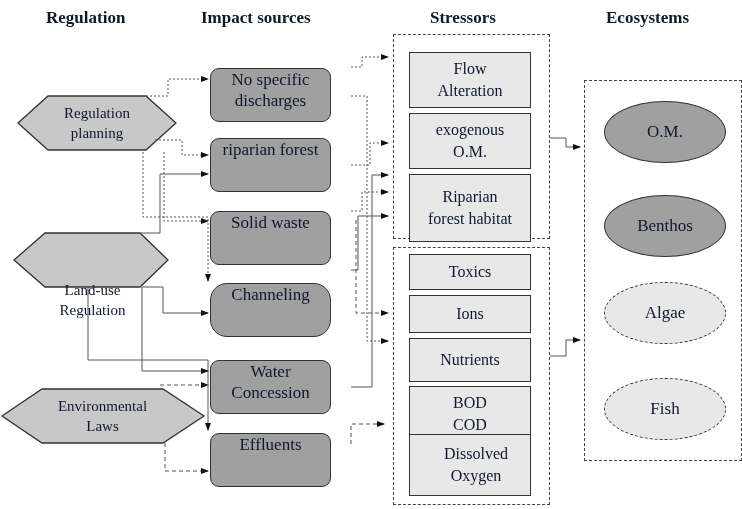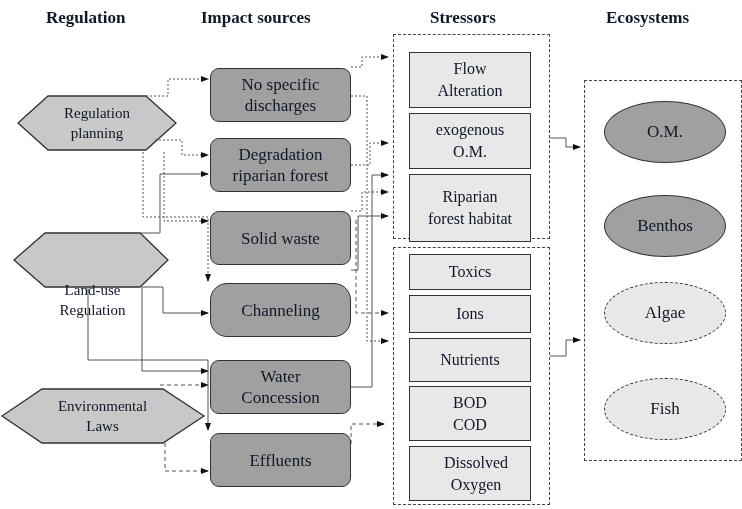--- a/index.html
+++ b/index.html
@@ -1,20 +1,20 @@
 <!DOCTYPE html>
 <html><head>
 <meta charset="utf-8">
 <style>
   html, body { margin: 0; padding: 0; background: #ffffff; }
   #root { position: relative; width: 742px; height: 509px; overflow: hidden; background: #fff;
           font-family: "Liberation Serif", "DejaVu Serif", serif; color: #0f172a; }
   .heading { position: absolute; top: 8px; font-weight: bold; font-size: 17px; text-align: center; white-space: nowrap; }
-  .impact { position: absolute; left: 210px; width: 141px; height: 54px; background: #a0a0a0; border: 1.5px solid #333;
-            border-radius: 9px; box-sizing: border-box; display: flex; align-items: center; justify-content: center;
+  .impact { position: absolute; left: 210px; width: 121px; height: 54px; background: #a0a0a0; border: 1.5px solid #333;
+            border-radius: 9px; box-sizing: border-box; display: flex; align-items: flex-start; justify-content: center;
             text-align: center; font-size: 17px; line-height: 21px; }
   .stress { position: absolute; left: 409px; width: 122px; background: #e8e8e8; border: 1.5px solid #333; box-sizing: border-box;
             display: flex; align-items: center; justify-content: center; text-align: center; font-size: 16px; line-height: 22px; }
   .group { position: absolute; border: 1px dashed #444; box-sizing: border-box; }
   .hex-label { position: absolute; display: flex; align-items: center; justify-content: center; text-align: center;
                font-size: 15px; line-height: 20px; }
   .eco { position: absolute; left: 604px; width: 122px; height: 62px; border-radius: 50%; box-sizing: border-box;
          display: flex; align-items: center; justify-content: center; font-size: 17px; }
   .eco.solid { background: #a0a0a0; border: 1.5px solid #333; }
   .eco.dashed { background: #e8e8e8; border: 1.2px dashed #333; }
@@ -97,21 +97,20 @@
   </div>
 
   <div class="impact" style="top:68px;">
     <div>
         <div>No specific</div>
         <div>discharges</div>
       </div>
   </div>
   <div class="impact" style="top:138px;">
     <div>
-        <div>Degradation</div>
         <div>riparian forest</div>
       </div>
   </div>
   <div class="impact" style="top:211px;">
     <div>Solid waste</div>
   </div>
   <div class="impact" style="top:283px;border-radius:17px;">
     <div>Channeling</div>
   </div>
   <div class="impact" style="top:360px;">
@@ -153,21 +152,21 @@
   </div>
   <div class="stress" style="top:338px;height:44px;">
     <div>Nutrients</div>
   </div>
   <div class="stress" style="top:386px;height:55px;">
     <div>
         <div>BOD</div>
         <div>COD</div>
       </div>
   </div>
-  <div class="stress" style="top:446px;height:55px;padding-left:12px;">
+  <div class="stress" style="top:434px;height:62px;padding-left:12px;">
     <div>
         <div>Dissolved</div>
         <div>Oxygen</div>
       </div>
   </div>
 
   <div class="group" style="left:584px;top:80px;width:158px;height:381px;"></div>
   <div class="eco solid" style="top:101px;">O.M.</div>
   <div class="eco solid" style="top:195px;">Benthos</div>
   <div class="eco dashed" style="top:282px;">Algae</div>

